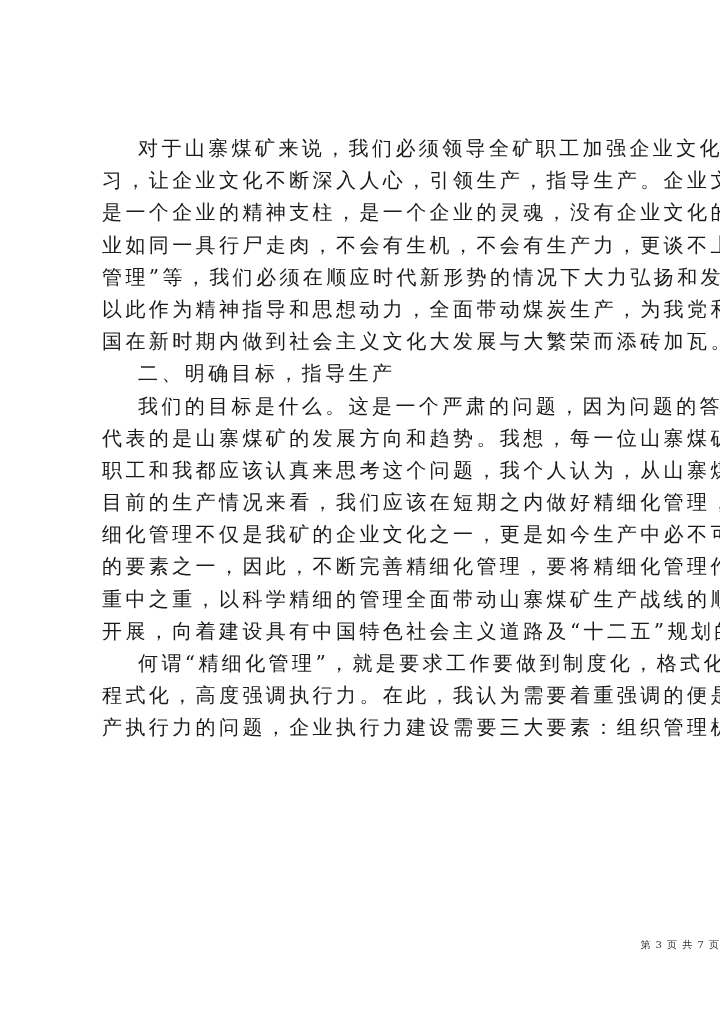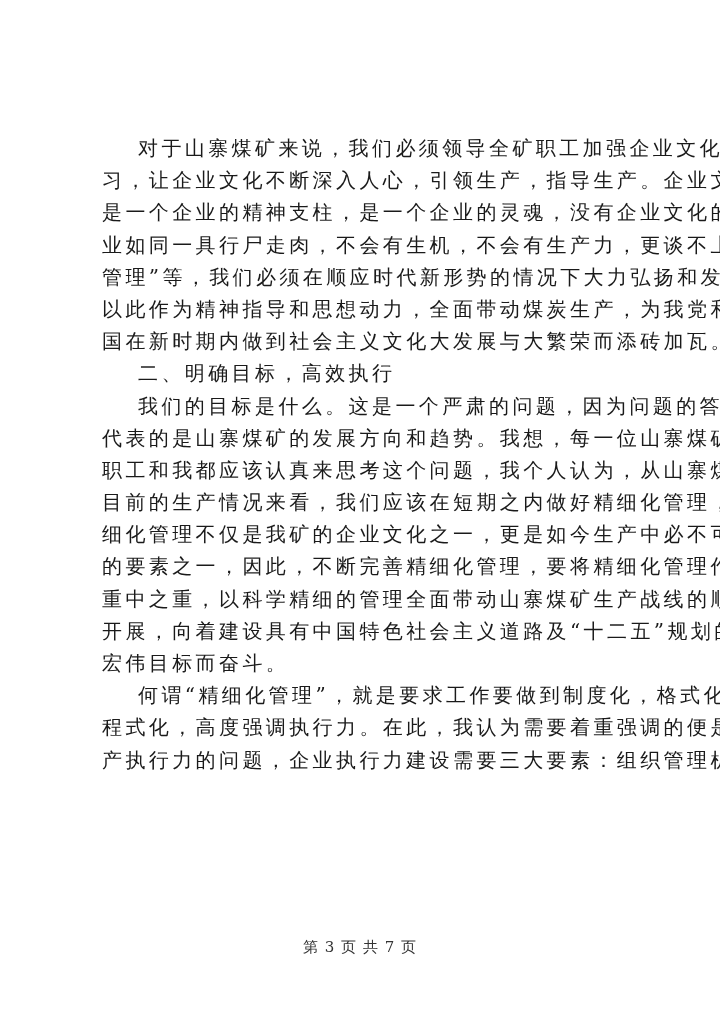--- a/index.html
+++ b/index.html
@@ -37,46 +37,45 @@
       overflow: visible;
     }
     .line.indent {
       padding-left: 36px;
     }
     .footer {
       position: absolute;
       left: 0;
       width: 720px;
       top: 938px;
-      text-align: center;
-      font-size: 15px;
+      text-align: right;
+      font-size: 10px;
       color: #333333;
       letter-spacing: 1px;
     }
   </style>
 </head>
 <body>
 
 <div class="page">
   <div class="body-text">
     <div class="line indent">对于山寨煤矿来说，我们必须领导全矿职工加强企业文化学</div>
     <div class="line">习，让企业文化不断深入人心，引领生产，指导生产。企业文化</div>
     <div class="line">是一个企业的精神支柱，是一个企业的灵魂，没有企业文化的企</div>
     <div class="line">业如同一具行尸走肉，不会有生机，不会有生产力，更谈不上发</div>
     <div class="line">管理”等，我们必须在顺应时代新形势的情况下大力弘扬和发展，</div>
     <div class="line">以此作为精神指导和思想动力，全面带动煤炭生产，为我党和我</div>
     <div class="line">国在新时期内做到社会主义文化大发展与大繁荣而添砖加瓦。</div>
-    <div class="line indent">二、明确目标，高效执行</div>
+    <div class="line indent">二、明确目标，指导生产</div>
     <div class="line indent">我们的目标是什么。这是一个严肃的问题，因为问题的答案</div>
     <div class="line">代表的是山寨煤矿的发展方向和趋势。我想，每一位山寨煤矿的</div>
     <div class="line">职工和我都应该认真来思考这个问题，我个人认为，从山寨煤矿</div>
     <div class="line">目前的生产情况来看，我们应该在短期之内做好精细化管理，精</div>
     <div class="line">细化管理不仅是我矿的企业文化之一，更是如今生产中必不可少</div>
     <div class="line">的要素之一，因此，不断完善精细化管理，要将精细化管理作为</div>
     <div class="line">重中之重，以科学精细的管理全面带动山寨煤矿生产战线的顺利</div>
     <div class="line">开展，向着建设具有中国特色社会主义道路及“十二五”规划的</div>
-    <div class="line">宏伟目标而奋斗。</div>
     <div class="line indent">何谓“精细化管理”，就是要求工作要做到制度化，格式化，</div>
     <div class="line">程式化，高度强调执行力。在此，我认为需要着重强调的便是生</div>
     <div class="line">产执行力的问题，企业执行力建设需要三大要素：组织管理机制、</div>
   </div>
   <div class="footer">第 3 页  共 7 页</div>
 </div>
 
 </body></html>

